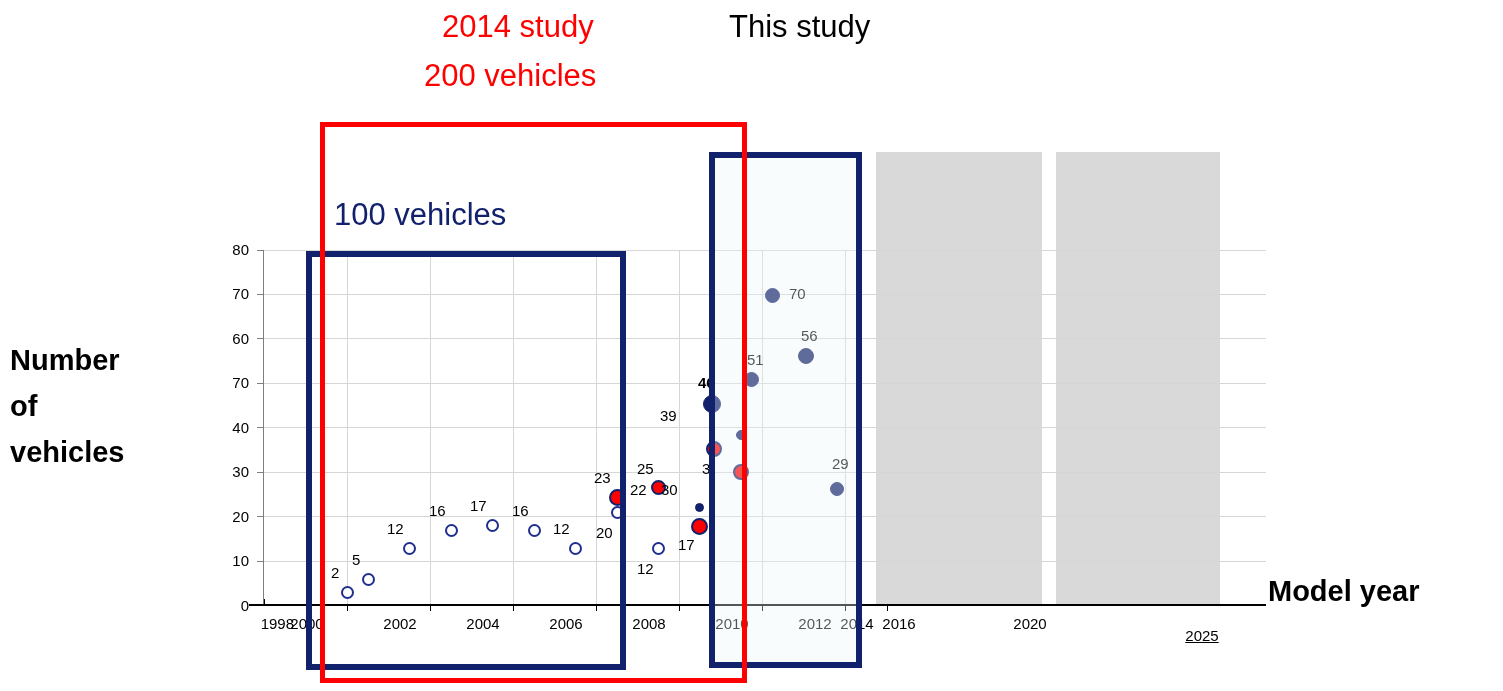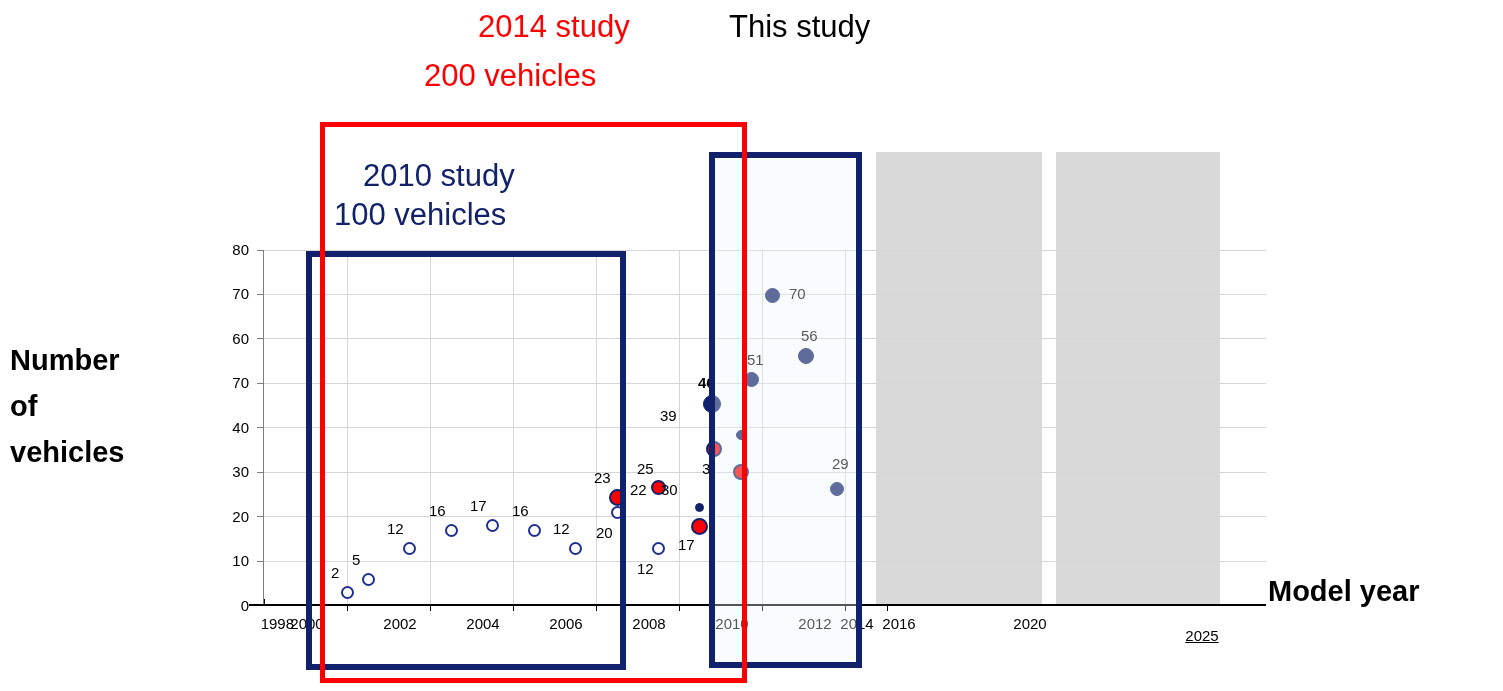--- a/index.html
+++ b/index.html
@@ -179,26 +179,25 @@
 
     <div class="pt pt-navy" style="left:830px;top:482px;width:14px;height:14px;"></div>
     <div class="dlabel" style="left:832px;top:456px;">29</div>
 
     <div class="box box-navy-fill" style="left:709px;top:152px;width:153px;height:516px;background:rgba(238,247,247,0.35);"></div>
 
     <div class="box box-navy" style="left:306px;top:251px;width:320px;height:419px;"></div>
 
     <div class="box box-red" style="left:320px;top:122px;width:427px;height:561px;"></div>
 
-    <div class="hl hl-red" style="left:442px;top:8px;margin-left:36px;">2014 study</div>
+    <div class="hl hl-red" style="left:442px;top:8px;">2014 study</div>
     <div class="hl hl-red" style="left:424px;top:57px;">200 vehicles</div>
 
     <div class="hl hl-black" style="left:729px;top:8px;">This study</div>
 
-    <div class="hl hl-navy" style="left:363px;top:157px;">2010 study</div>
     <div class="hl hl-navy" style="left:334px;top:196px;">100 vehicles</div>
 
 
     <div class="axis-title" style="left:1268px;top:568px;">Model year</div>
     <div class="axis-title" style="left:10px;top:337px;">Number
 of
 vehicles</div>
 
   </div>
 </div>

